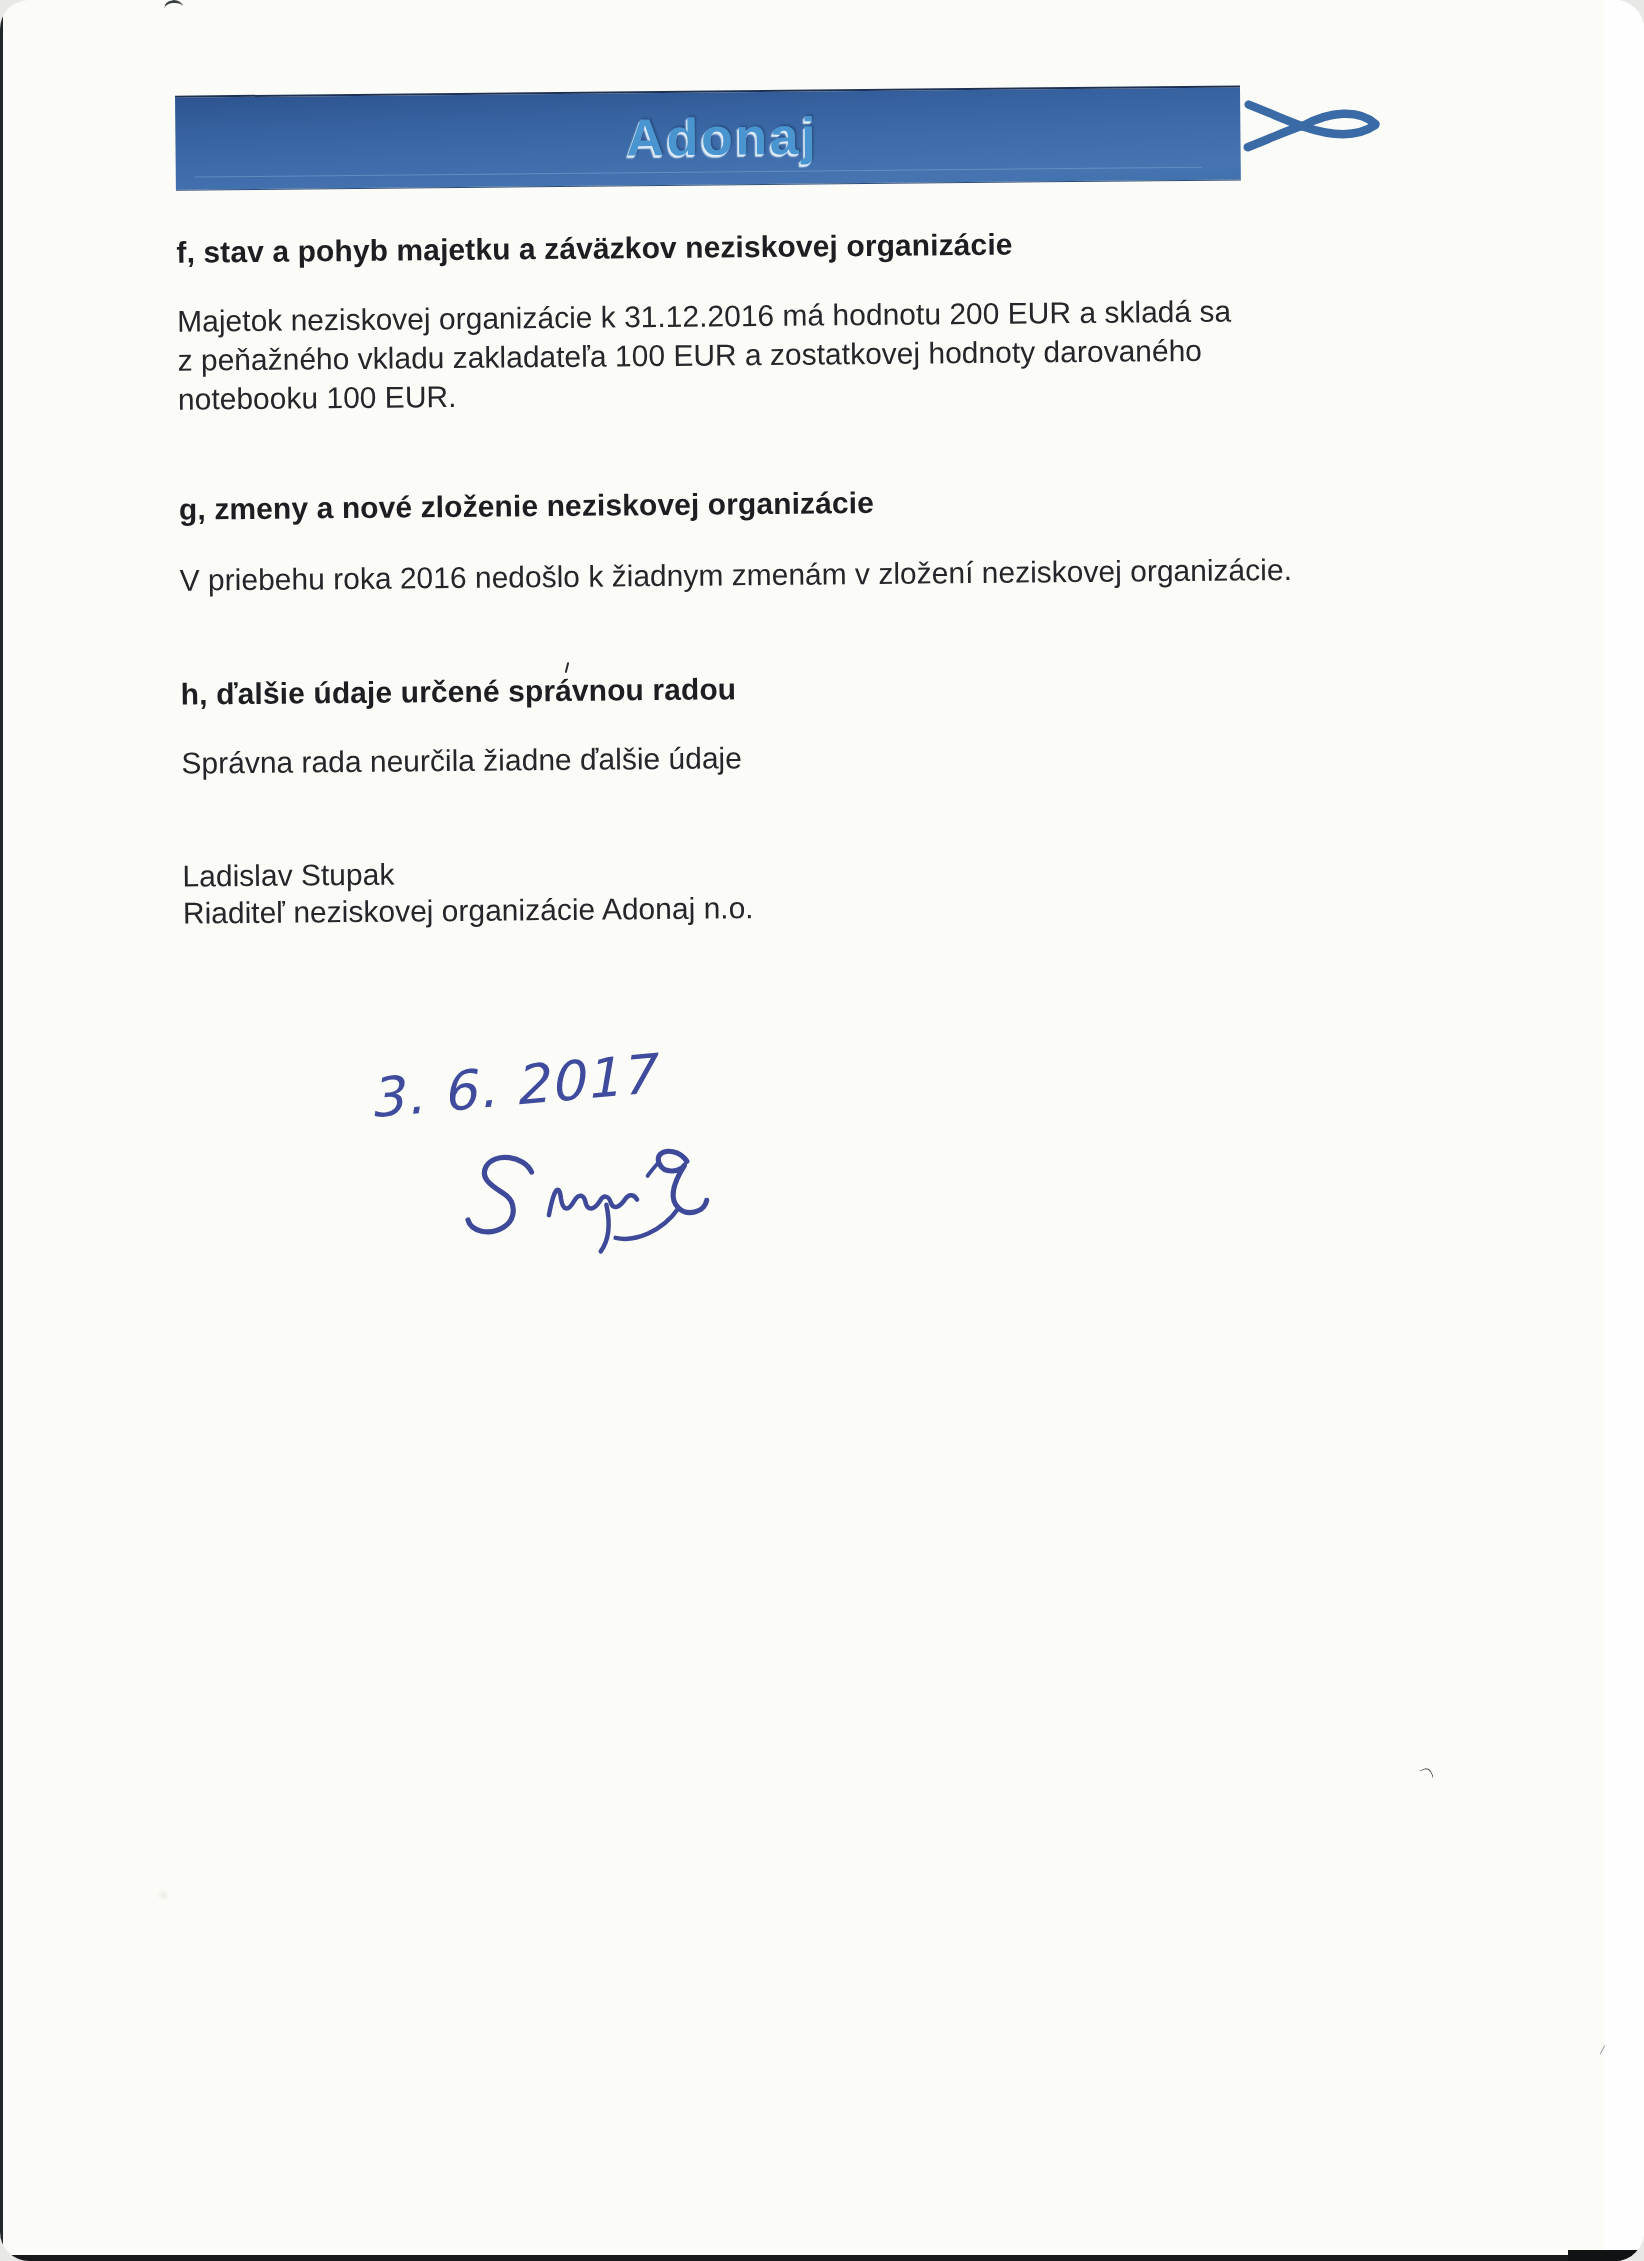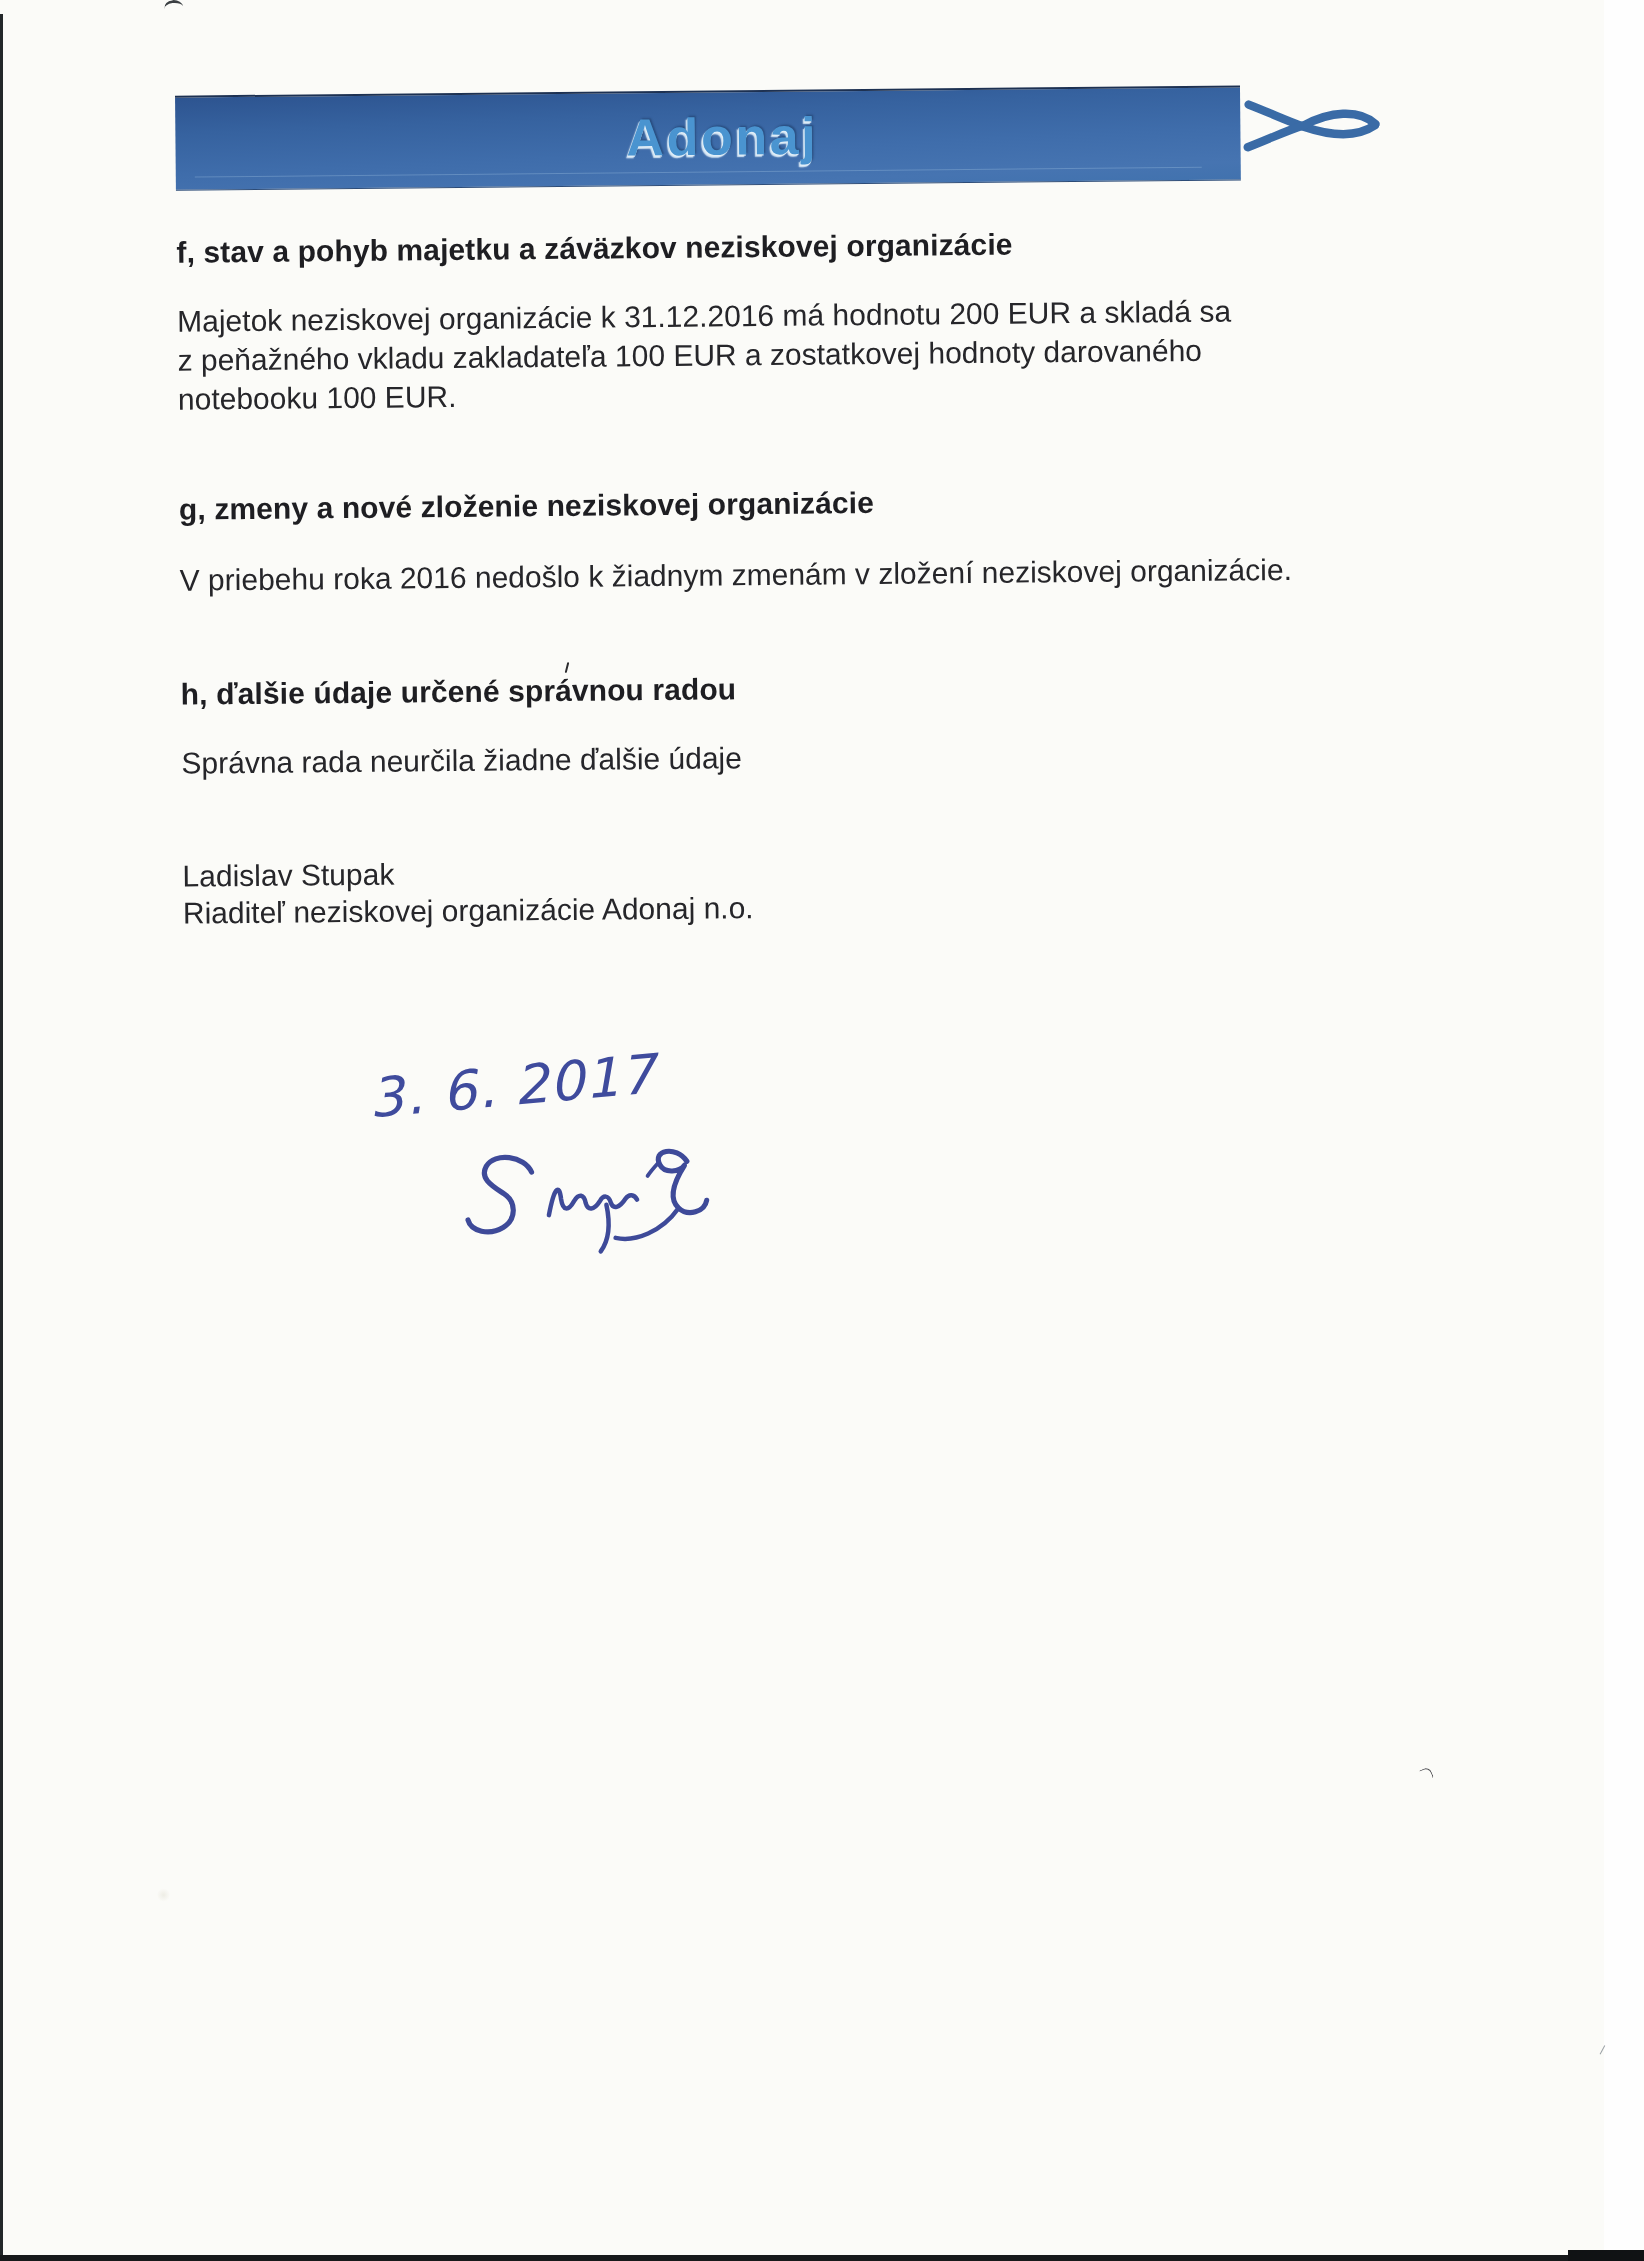--- a/index.html
+++ b/index.html
@@ -2,20 +2,21 @@
 <html style="font-size:10.3px"><head>
 <meta charset="utf-8">
 <style>
   html, body { margin:0; padding:0; }
   body { width:1644px; height:2261px; background:#e8e8e6; }
 
   .page {
     position:relative; width:1644px; height:2261px; overflow:hidden;
     background:#fbfbf8;
     font-family:"Liberation Sans", sans-serif;
+    border-radius:29px;
   }
   
   .right-strip { position:absolute; right:0; top:0; width:40px; height:100%; background:#fefefe; }
 
   
   .skew { position:absolute; inset:0; transform:rotate(-0.55deg); transform-origin:39px 1032px; }
 
   
   .banner {
     position:absolute; left:184px; top:97px; width:1065px; height:95px; box-sizing:border-box;

